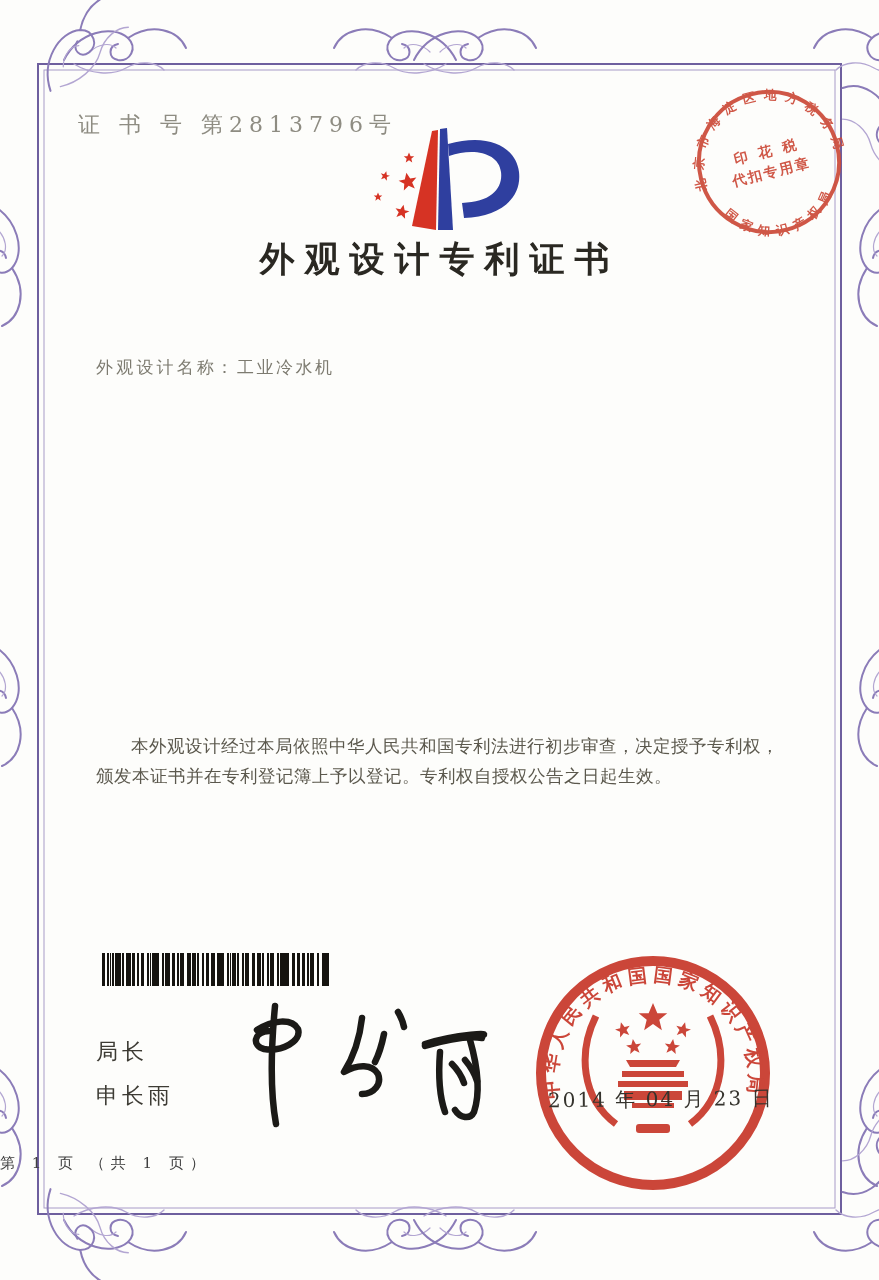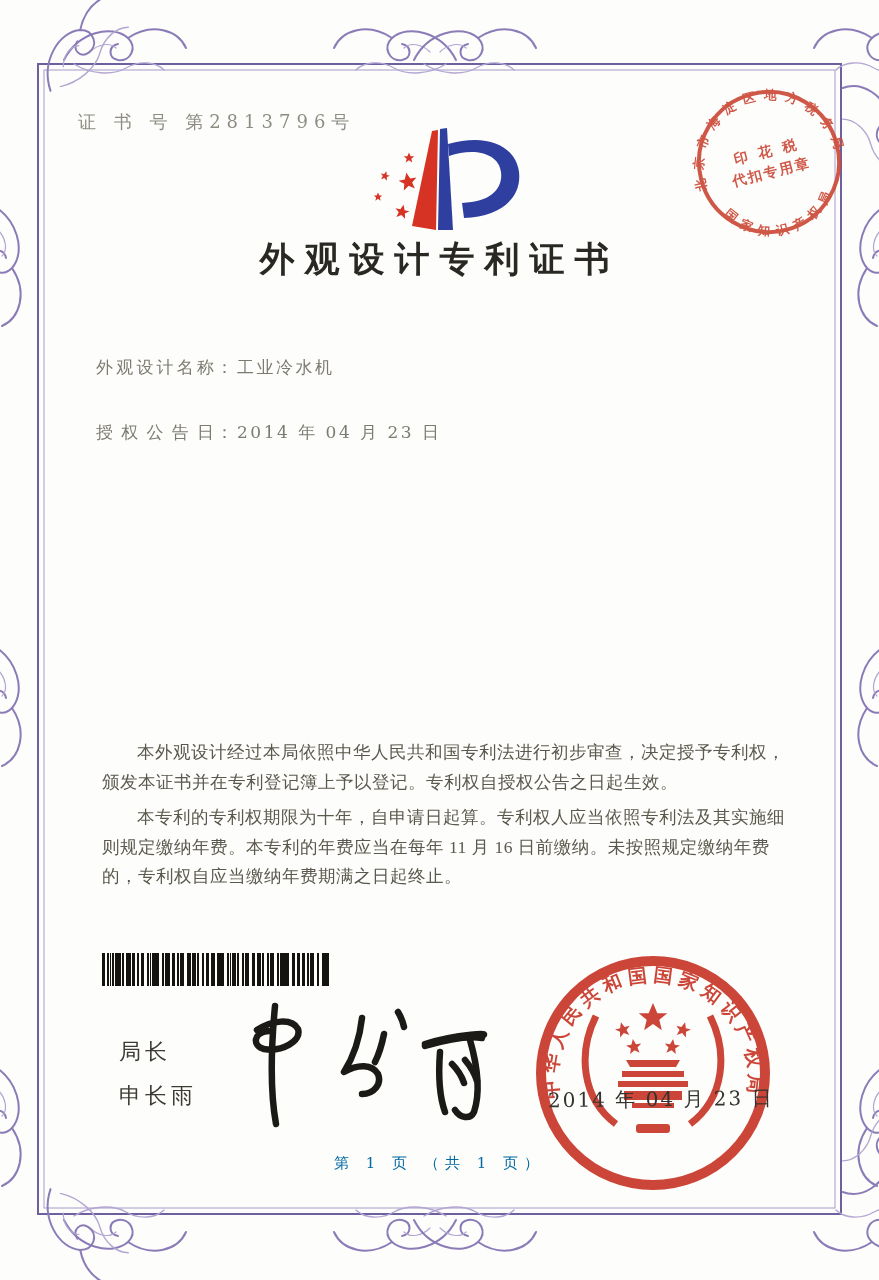--- a/index.html
+++ b/index.html
@@ -5,66 +5,66 @@
   html,body{margin:0;padding:0;background:#ffffff;}
   .page{
     position:relative; width:879px; height:1280px; margin:0 auto;
     background:#fdfdfb; overflow:hidden;
     font-family:"DejaVu Serif","Liberation Serif",serif;
   }
   .frame-svg{position:absolute;left:0;top:0;width:879px;height:1280px;pointer-events:none;}
 
   .cert-no{
     position:absolute; left:78px; top:110px;
-    font-size:18px; letter-spacing:6px; color:#8e8c82; white-space:nowrap;
+    font-size:22px; letter-spacing:6px; color:#8e8c82; white-space:nowrap;
   }
   .logo-svg{position:absolute; left:352px; top:124px; width:178px; height:116px;}
 
   .title{
     position:absolute; left:0; top:236px; width:100%;
     text-align:center; font-size:35px; font-weight:700;
     letter-spacing:10px; color:#2a2822; margin:0;
   }
   .tax-stamp{position:absolute; left:683px; top:76px; width:172px; height:172px; opacity:.92;}
 
   .fields{position:absolute; left:96px; top:356px; width:640px;}
   .f-row{height:65px; font-size:17px; color:#7d7b70; letter-spacing:2px; white-space:nowrap;}
   .f-label{display:inline-block; width:120px; text-align:justify; text-align-last:justify;}
   .f-colon{margin:0 2px 0 0;}
   .f-value{letter-spacing:2.5px;}
 
   .body-text{
     position:absolute; left:96px; top:732px; width:700px;
     font-size:17.5px; line-height:29.5px; color:#5b584d; letter-spacing:.5px;
   }
-  .body-text p{margin:6px; text-indent:2em;font-family:Liberation Serif, serif;}
+  .body-text p{margin:0; text-indent:2em;}
 
   .barcode{
     position:absolute; left:102px; top:953px; width:230px; height:33px;
     background:
       repeating-linear-gradient(90deg,#15130f 0 2px,transparent 2px 5px),
       repeating-linear-gradient(90deg,#15130f 0 1px,transparent 1px 8px),
       repeating-linear-gradient(90deg,#15130f 0 3px,transparent 3px 13px),
       repeating-linear-gradient(90deg,transparent 0 17px,#15130f 17px 19px,transparent 19px 23px);
   }
 
-  .director{position:absolute; left:96px; top:1030px; color:#3d3b34;margin-left:23px;}
+  .director{position:absolute; left:96px; top:1030px; color:#3d3b34;}
   .director div{font-size:22px; letter-spacing:4px; line-height:44px;}
 
   .signature-svg{position:absolute; left:212px; top:998px; width:276px; height:132px;}
 
   .seal-svg{position:absolute; left:528px; top:948px; width:250px; height:250px; opacity:.93;}
   .seal-date{
     position:absolute; left:548px; top:1086px; font-size:20px; color:#35332d;
     letter-spacing:2px; white-space:nowrap; transform:rotate(-.6deg);
   }
 
   .footer{
-    position:absolute; left:0; top:1154px; width:100%; text-align:center;
-    font-size:15px; letter-spacing:6px; color:#0369a1;
+    position:absolute; left:0; top:1154px; width:100%; 
+    font-size:15px; letter-spacing:6px; color:#404040;
   }
 </style>
 </head>
 <body>
 
 <div class="page">
 
   <svg class="frame-svg" viewBox="0 0 879 1280">
     <defs>
       <g id="fl" fill="none" stroke-linecap="round">
@@ -137,28 +137,24 @@
       </text>
       <text x="86" y="80" text-anchor="middle" font-size="14" letter-spacing="3" font-weight="700">印 花 税</text>
       <text x="86" y="101" text-anchor="middle" font-size="14" letter-spacing="2" font-weight="700">代扣专用章</text>
     </g>
   </svg>
 
   <div class="fields">
     <div class="f-row">
       <span class="f-label">外观设计名称</span><span class="f-colon">：</span><span class="f-value">工业冷水机</span>
     </div>
-    <div class="f-row">
-      <span class="f-label">授权公告日</span><span class="f-colon">：</span><span class="f-value">2014 年 04 月 23 日</span>
-    </div>
   </div>
 
   <div class="body-text">
     <p>本外观设计经过本局依照中华人民共和国专利法进行初步审查，决定授予专利权，颁发本证书并在专利登记簿上予以登记。专利权自授权公告之日起生效。</p>
-    <p>本专利的专利权期限为十年，自申请日起算。专利权人应当依照专利法及其实施细则规定缴纳年费。本专利的年费应当在每年 11 月 16 日前缴纳。未按照规定缴纳年费的，专利权自应当缴纳年费期满之日起终止。</p>
   </div>
 
   <div class="barcode"></div>
 
   <div class="director">
     <div>局长</div>
     <div>申长雨</div>
   </div>
 
   <svg class="signature-svg" viewBox="0 0 276 132">

